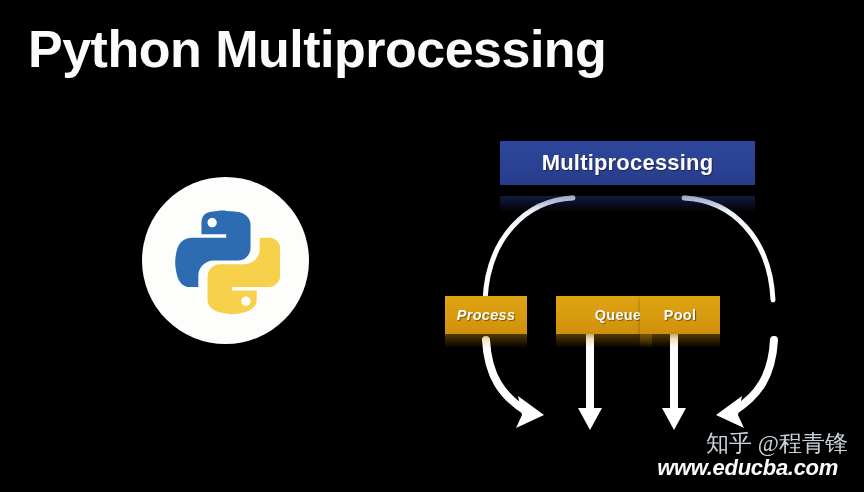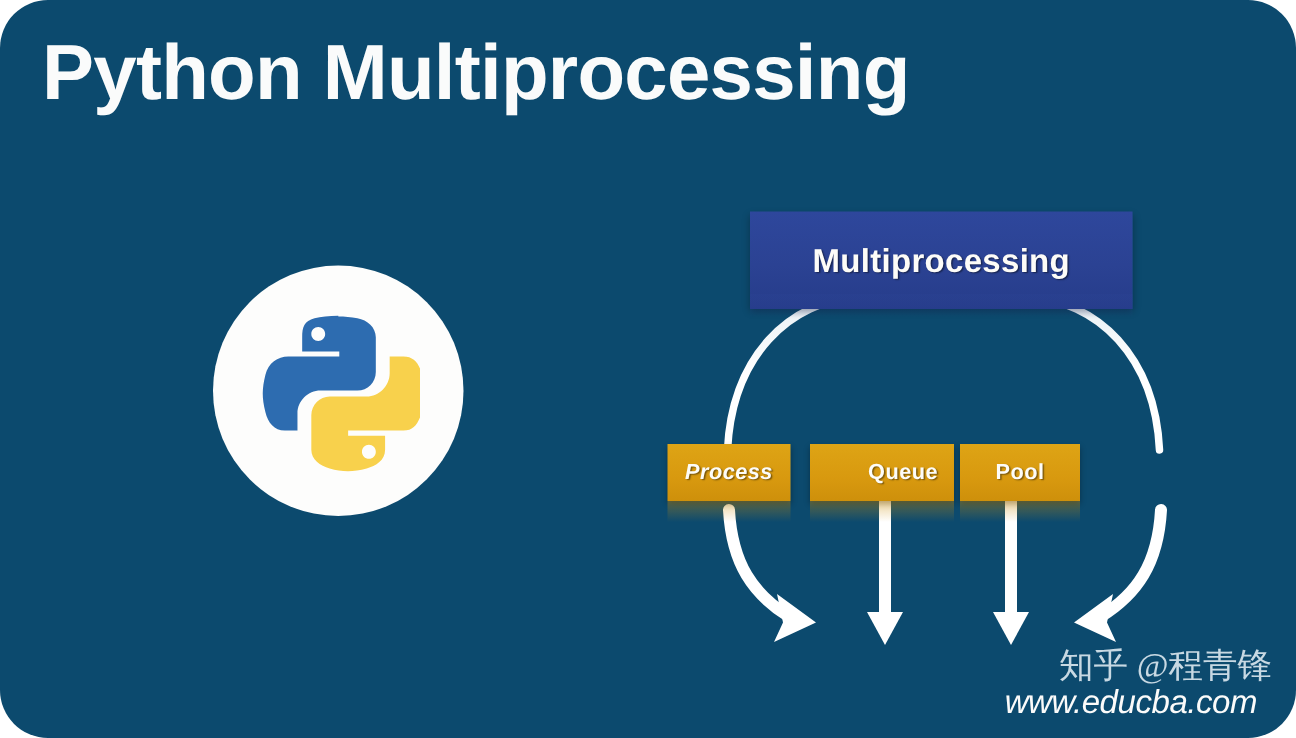--- a/index.html
+++ b/index.html
@@ -9,23 +9,22 @@
   body {
     width: 864px;
     height: 492px;
     overflow: hidden;
     font-family: "Liberation Sans", sans-serif;
   }
   #canvas {
     position: relative;
     width: 864px;
     height: 492px;
-    background: #0c4a6e;
+    background: #000000;
     overflow: hidden;
-    border-radius: 32px;
   }
 
   
   #page-title {
     position: absolute;
     left: 28px;
     top: 22px;
     font-size: 52px;
     font-weight: bold;
     color: #FAFBFB;
@@ -81,21 +80,21 @@
     color: #FDFCF8;
     font-weight: bold;
     text-shadow: 1px 1px 1px rgba(0,0,0,0.45);
     box-sizing: border-box;
   }
 
   #root-node {
     left: 70px;
     top: 13px;
     width: 255px;
-    height: 65px;
+    height: 44px;
     background: linear-gradient(180deg, #2E479C 0%, #2B4293 55%, #263C8A 100%);
     font-size: 22px;
     letter-spacing: 0.2px;
     box-shadow: 0 2px 5px rgba(0,0,0,0.30);
   }
   #root-node .reflect {
     position: absolute;
     left: 0;
     top: 55px;
     width: 255px;
@@ -131,21 +130,21 @@
     color: #D7E4EC;
     font-family: Liberation Serif, serif;
     white-space: nowrap;
     opacity: 0.93;
   }
   #educba-watermark {
     position: absolute;
     right: 26px;
     top: 455px;
     font-size: 22px;
-    font-weight: normal;
+    font-weight: bold;
     font-style: italic;
     color: #FBFBFA;
     white-space: nowrap;
     letter-spacing: -0.3px;
   }
 </style>
 </head>
 <body>
 
 <div id="canvas">
@@ -199,21 +198,21 @@
     <div class="node" id="root-node">
       <span>Multiprocessing</span>
       <span class="reflect"></span>
     </div>
 
     <div class="node leaf-node" style="left:15px; width:82px;font-style:italic;">
       <span>Process</span>
       <span class="reflect"></span>
     </div>
 
-    <div class="node leaf-node" style="left:110px; width:96px;padding-left:28px;">
+    <div class="node leaf-node" style="left:126px; width:96px;padding-left:28px;">
       <span>Queue</span>
       <span class="reflect"></span>
     </div>
 
     <div class="node leaf-node" style="left:198px; width:80px;margin-left:12px;">
       <span>Pool</span>
       <span class="reflect"></span>
     </div>
 
 

